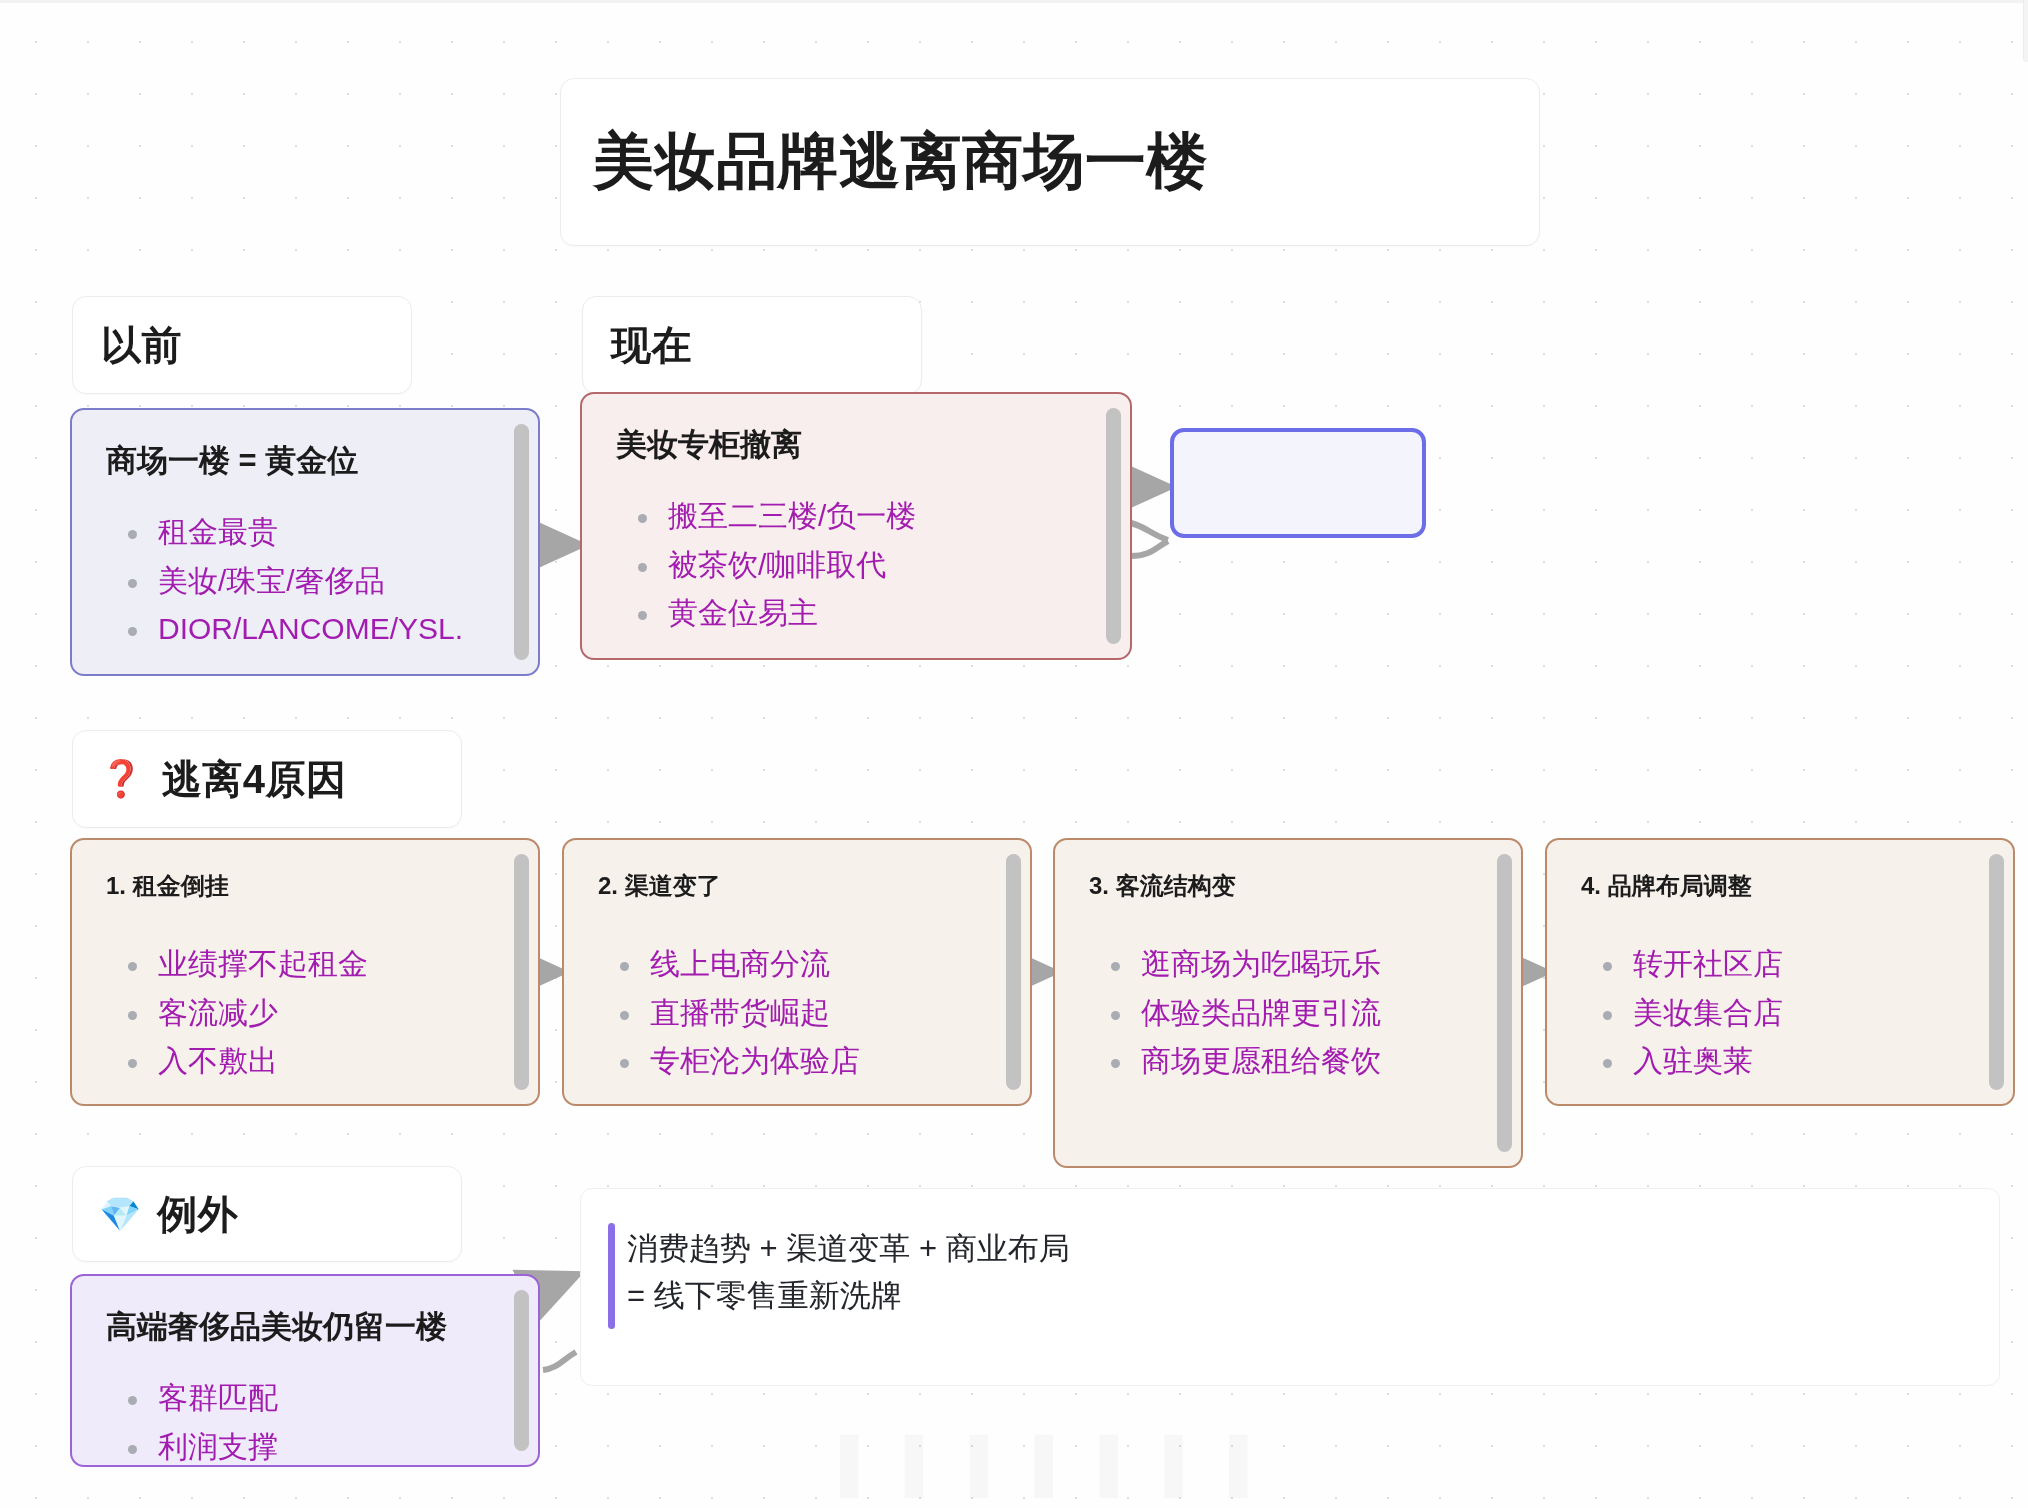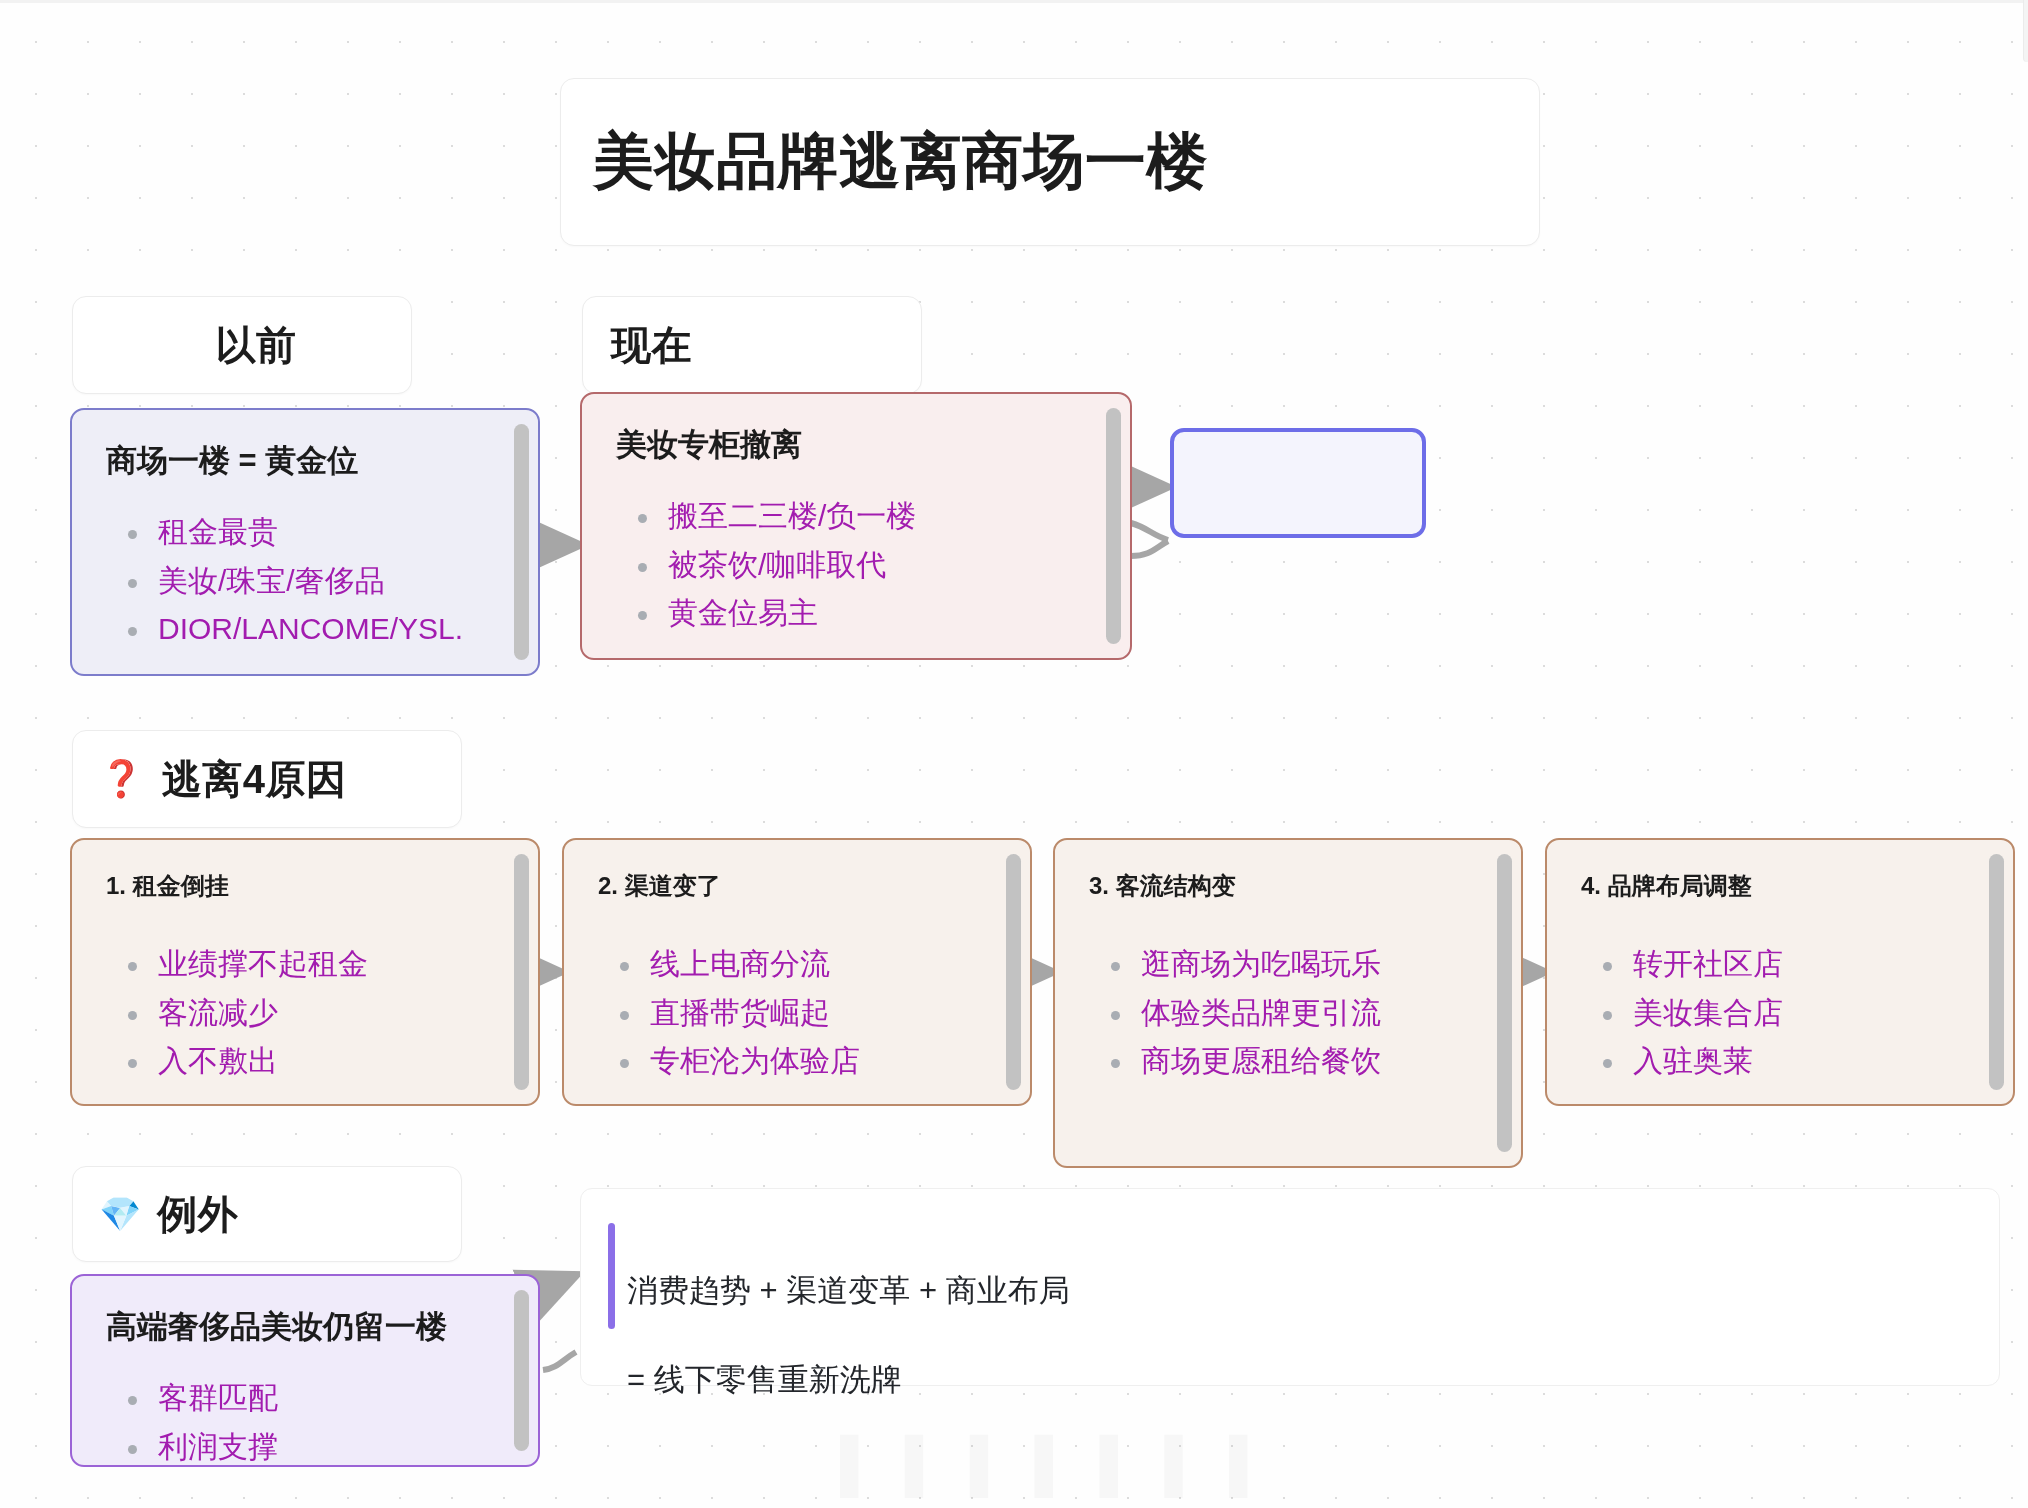--- a/index.html
+++ b/index.html
@@ -66,21 +66,21 @@
   }
 
   
   #title-chip {
     left: 560px; top: 78px; width: 980px; height: 168px;
     padding: 0 0 0 32px;
   }
   #title-chip .chip-text { font-size: 61px; }
 
   
-  #chip-before { left: 72px;  top: 296px; width: 340px; height: 98px; padding-left: 28px; justify-content: center; }
+  #chip-before { left: 72px;  top: 296px; width: 340px; height: 98px; padding-left: 28px; }
   #chip-now    { left: 582px; top: 296px; width: 340px; height: 98px; padding-left: 28px; }
   #chip-before .chip-text, #chip-now .chip-text { font-size: 40px; }
 
   #chip-reasons { left: 72px; top: 730px; width: 390px; height: 98px; padding-left: 26px; }
   #chip-reasons .chip-text { font-size: 40px; }
   #chip-reasons .chip-emoji { font-size: 36px; color: #e02020; font-weight: bold; margin-right: 18px; }
 
   #chip-exception { left: 72px; top: 1166px; width: 390px; height: 96px; padding-left: 26px; }
   #chip-exception .chip-text { font-size: 40px; }
   #chip-exception .chip-emoji { font-size: 34px; margin-right: 16px; }
@@ -171,21 +171,20 @@
     left: 27px; top: 34px;
     width: 7px; height: 106px;
     background: #8b6fe8;
     border-radius: 4px;
   }
   #conclusion .line {
     font-size: 31px;
     line-height: 1.52;
     color: #23262b;
     white-space: nowrap;
-    margin-top: 42px;
   }
 
   
   #watermark {
     position: absolute;
     left: 840px; bottom: 14px;
     display: flex; gap: 22px;
     opacity: 0.05;
     font-size: 52px;
     font-weight: bold;

